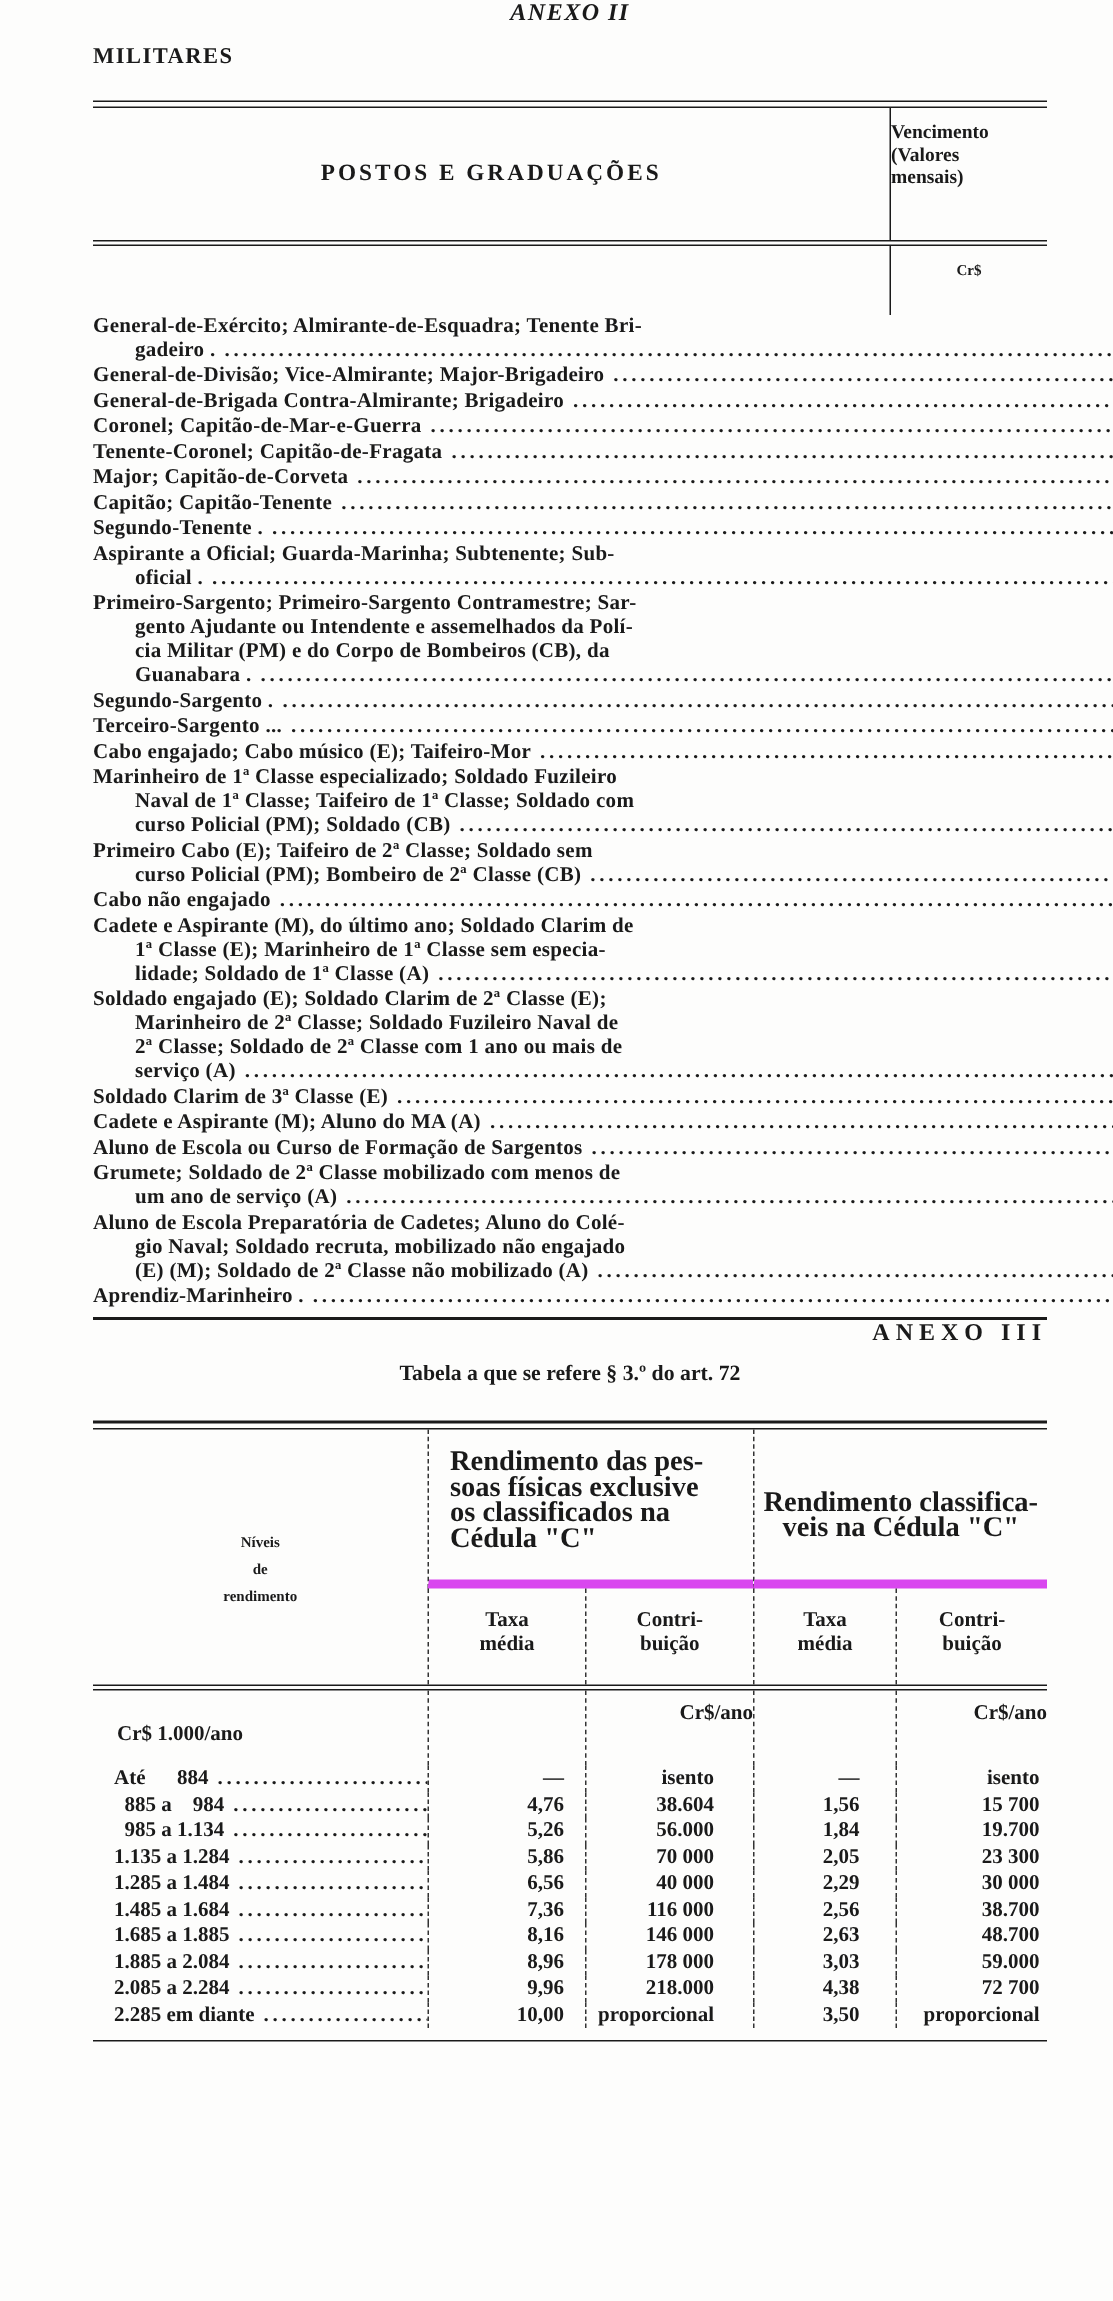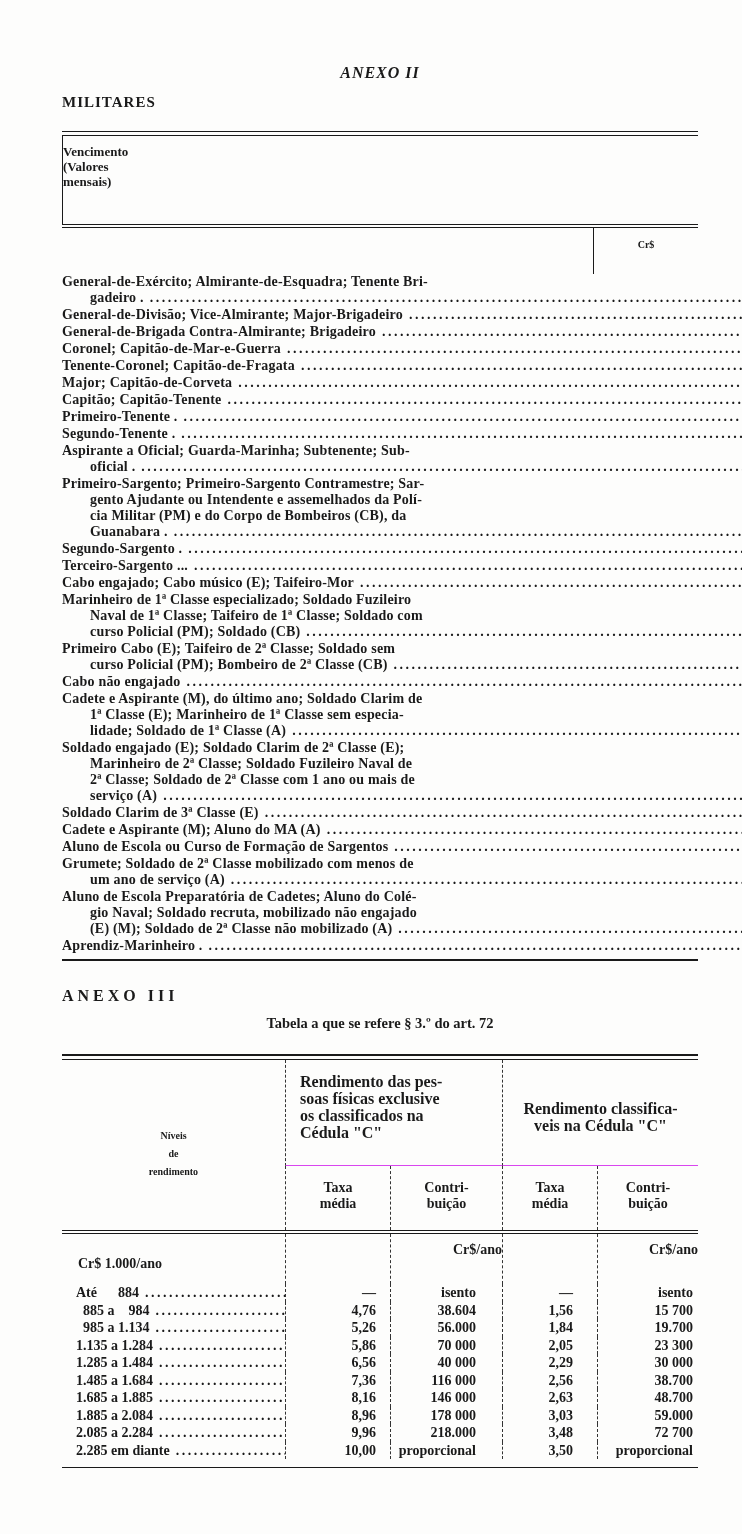--- a/index.html
+++ b/index.html
@@ -2,26 +2,26 @@
 <html><head>
 <meta charset="utf-8">
 <style>
   * { margin:0; padding:0; box-sizing:border-box; }
   html,body { background:#ffffff; }
   .page {
     width:742px; height:1534px; background:#fdfdfc; color:#1a1a1a;
     font-family:"Liberation Serif", serif; font-weight:bold;
     position:relative; overflow:hidden;
   }
-  .content { width:636px; margin-left:62px; padding-top:64px; }
+  .content { width:636px; margin-left:62px; }
 
   
   .a2-title { text-align:center; font-style:italic; font-size:16px; letter-spacing:1px; }
   .a2-subtitle { text-align:left; font-size:15px; letter-spacing:1px; margin-top:12px; }
-  .a3-title { text-align:left; font-size:16px; letter-spacing:4px; margin-top:26px; }
+  .a3-title { text-align:right; font-size:16px; letter-spacing:4px; }
   .a3-subtitle { text-align:center; font-size:14.5px; margin-top:10px; }
 
   
   .rule2 { height:5px; border-top:1.5px solid #1a1a1a; border-bottom:1px solid #1a1a1a; }
   .rule2-thin { height:4px; border-top:1px solid #1a1a1a; border-bottom:1px solid #1a1a1a; }
   .rule1 { border-top:2px solid #1a1a1a; }
   .rule1-thin { border-top:1.5px solid #1a1a1a; }
 
   
   .t1 { margin-top:20px; }
@@ -46,22 +46,22 @@
 
   
   .t2 { margin-top:22px; }
   .t2-top { height:6px; border-top:2.5px solid #1a1a1a; border-bottom:1px solid #1a1a1a; }
   .t2-grid { display:grid; grid-template-columns:223px 105px 112px 95px 101px; }
   .t2-head { grid-template-rows:106px 64px; }
   .t2-nivel-cell { grid-row:1/3; grid-column:1; display:flex; flex-direction:column;
                    justify-content:center; align-items:center; gap:15px;
                    font-size:10px; padding-top:18px; white-space:pre-line;
                    text-align:center; line-height:18px; }
-  .t2-group { font-size:16px; line-height:17px; white-space:pre-line;
-              border-left:1px dashed #333; border-bottom:1px solid #d946ef; }
+  .t2-group { font-size:19px; line-height:17px; white-space:pre-line;
+              border-left:1px dashed #333; border-bottom:6px solid #d946ef; }
   .t2-g1 { grid-column:2/4; grid-row:1; text-align:left; padding:13px 4px 0 14px; }
   .t2-g2 { grid-column:4/6; grid-row:1; text-align:center; padding-top:40px; }
   .t2-sub { grid-row:2; text-align:center; font-size:14px; line-height:16px;
             white-space:pre-line; padding-top:14px; border-left:1px dashed #333; }
   .t2-s1 { grid-column:2; } .t2-s2 { grid-column:3; }
   .t2-s3 { grid-column:4; } .t2-s4 { grid-column:5; }
 
   .t2-unit { height:50px; font-size:14px; }
   .t2-unit > div { border-left:1px dashed #333; }
   .t2-unit > div:first-child { border-left:none; }
@@ -88,20 +88,21 @@
 
 <div class="page">
   <div class="content">
 
     <div class="a2-title">ANEXO II</div>
     <div class="a2-subtitle">MILITARES</div>
 
     <div class="t1">
       <div class="rule2"></div>
       <div class="t1-head">
+        <div class="t1-h-left">POSTOS E GRADUAÇÕES</div>
         <div class="t1-h-right">Vencimento
 (Valores
 mensais)</div>
       </div>
       <div class="rule2-thin"></div>
       <div class="t1-unit-row">
         <div class="t1-unit-spacer"></div>
         <div class="t1-unit-cell">Cr$</div>
       </div>
       <div class="t1-body">
@@ -132,25 +133,20 @@
             </div>
           </div>
           <div class="a2-row">
             <div class="a2-label">
               <div class="a2-line leader">Major; Capitão-de-Corveta</div>
             </div>
           </div>
           <div class="a2-row">
             <div class="a2-label">
               <div class="a2-line leader">Capitão; Capitão-Tenente</div>
-            </div>
-          </div>
-          <div class="a2-row">
-            <div class="a2-label">
-              <div class="a2-line leader">Primeiro-Tenente .</div>
             </div>
           </div>
           <div class="a2-row">
             <div class="a2-label">
               <div class="a2-line leader">Segundo-Tenente .</div>
             </div>
           </div>
           <div class="a2-row">
             <div class="a2-label">
               <div class="a2-line">Aspirante a Oficial; Guarda-Marinha; Subtenente; Sub-</div>
@@ -336,21 +332,21 @@
             <div class="a3-nivel">1.885 a 2.084</div>
             <div class="a3-taxa1">8,96</div>
             <div class="a3-contrib1">178 000</div>
             <div class="a3-taxa2">3,03</div>
             <div class="a3-contrib2">59.000</div>
           </div>
           <div class="a3-row">
             <div class="a3-nivel">2.085 a 2.284</div>
             <div class="a3-taxa1">9,96</div>
             <div class="a3-contrib1">218.000</div>
-            <div class="a3-taxa2">3,48</div>
+            <div class="a3-taxa2">4,38</div>
             <div class="a3-contrib2">72 700</div>
           </div>
           <div class="a3-row">
             <div class="a3-nivel">2.285 em diante</div>
             <div class="a3-taxa1">10,00</div>
             <div class="a3-contrib1">proporcional</div>
             <div class="a3-taxa2">3,50</div>
             <div class="a3-contrib2">proporcional</div>
           </div>
         </div>

